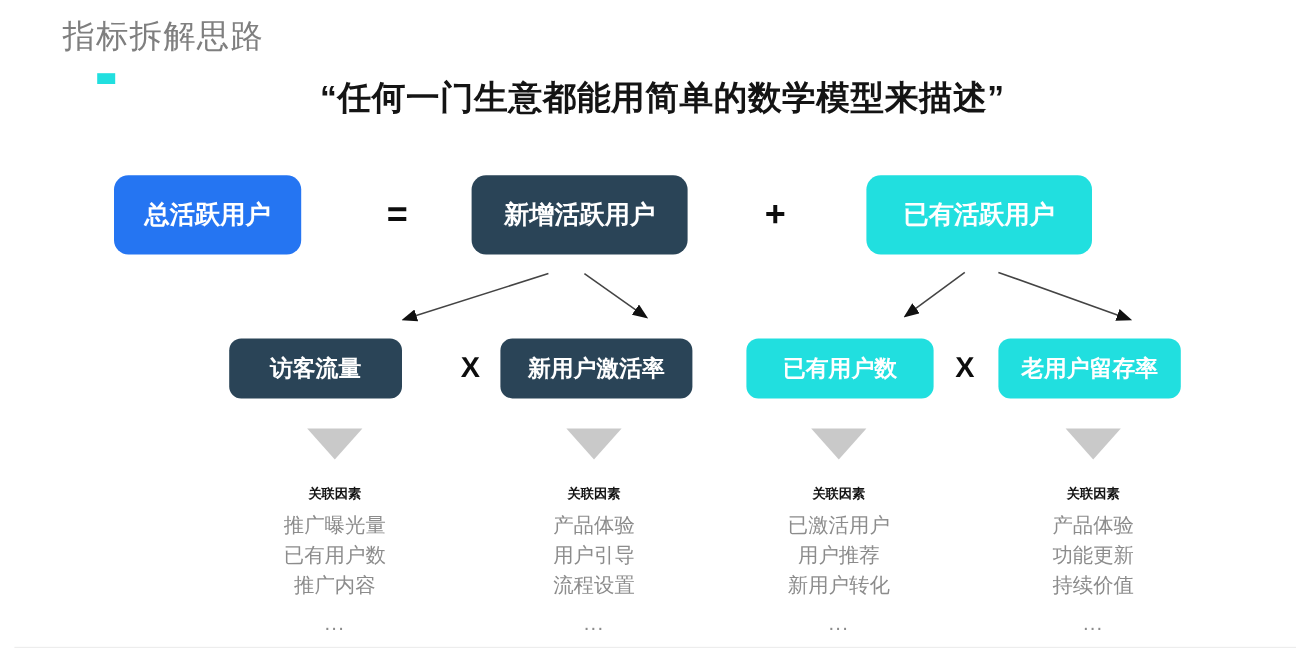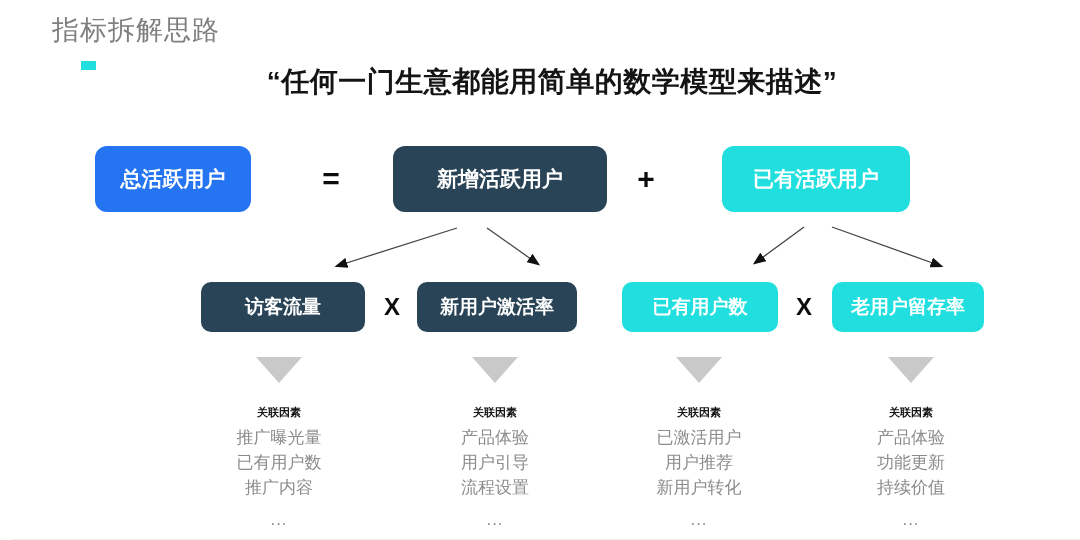--- a/index.html
+++ b/index.html
@@ -58,37 +58,37 @@
 <body>
 
 <div class="canvas">
 
   <div class="slide-title">指标拆解思路</div>
   <div class="accent-square"></div>
   <div class="quote-heading">“任何一门生意都能用简单的数学模型来描述”</div>
 
   <div class="box row1 blue" style="left:83px;width:156px;">总活跃用户</div>
   <div class="op op-row1" style="left:298px;width:42px;">=</div>
-  <div class="box row1 dark r12" style="left:381px;width:214px;">新增活跃用户</div>
+  <div class="box row1 dark r12" style="left:381px;width:180px;">新增活跃用户</div>
   <div class="op op-row1" style="left:613px;width:42px;">+</div>
   <div class="box row1 cyan r12" style="left:710px;width:188px;">已有活跃用户</div>
 
   <svg class="arrows" viewBox="0 0 1080 540">
     <defs>
       <marker id="ah" markerWidth="10" markerHeight="8" refX="8" refY="4" orient="auto">
         <path d="M0,0 L10,4 L0,8 Z" fill="#111"></path>
       </marker>
     </defs>
     <line x1="445" y1="228" x2="325" y2="266" stroke="#444" stroke-width="1.3" marker-end="url(#ah)"></line>
     <line x1="475" y1="228" x2="526" y2="264" stroke="#444" stroke-width="1.3" marker-end="url(#ah)"></line>
     <line x1="792" y1="227" x2="743" y2="263" stroke="#444" stroke-width="1.3" marker-end="url(#ah)"></line>
     <line x1="820" y1="227" x2="929" y2="266" stroke="#444" stroke-width="1.3" marker-end="url(#ah)"></line>
   </svg>
 
-  <div class="box row2 dark" style="left:189px;width:164px;">访客流量</div>
+  <div class="box row2 dark" style="left:179px;width:144px;">访客流量</div>
   <div class="op op-row2" style="left:362px;width:36px;">X</div>
   <div class="box row2 dark" style="left:405px;width:160px;">新用户激活率</div>
   <div class="box row2 cyan" style="left:610px;width:156px;">已有用户数</div>
   <div class="op op-row2" style="left:774px;width:36px;">X</div>
   <div class="box row2 cyan" style="left:820px;width:152px;">老用户留存率</div>
 
   <div class="tri" style="left:244px;"></div>
   <div class="tri" style="left:460px;"></div>
   <div class="tri" style="left:664px;"></div>
   <div class="tri" style="left:876px;"></div>

